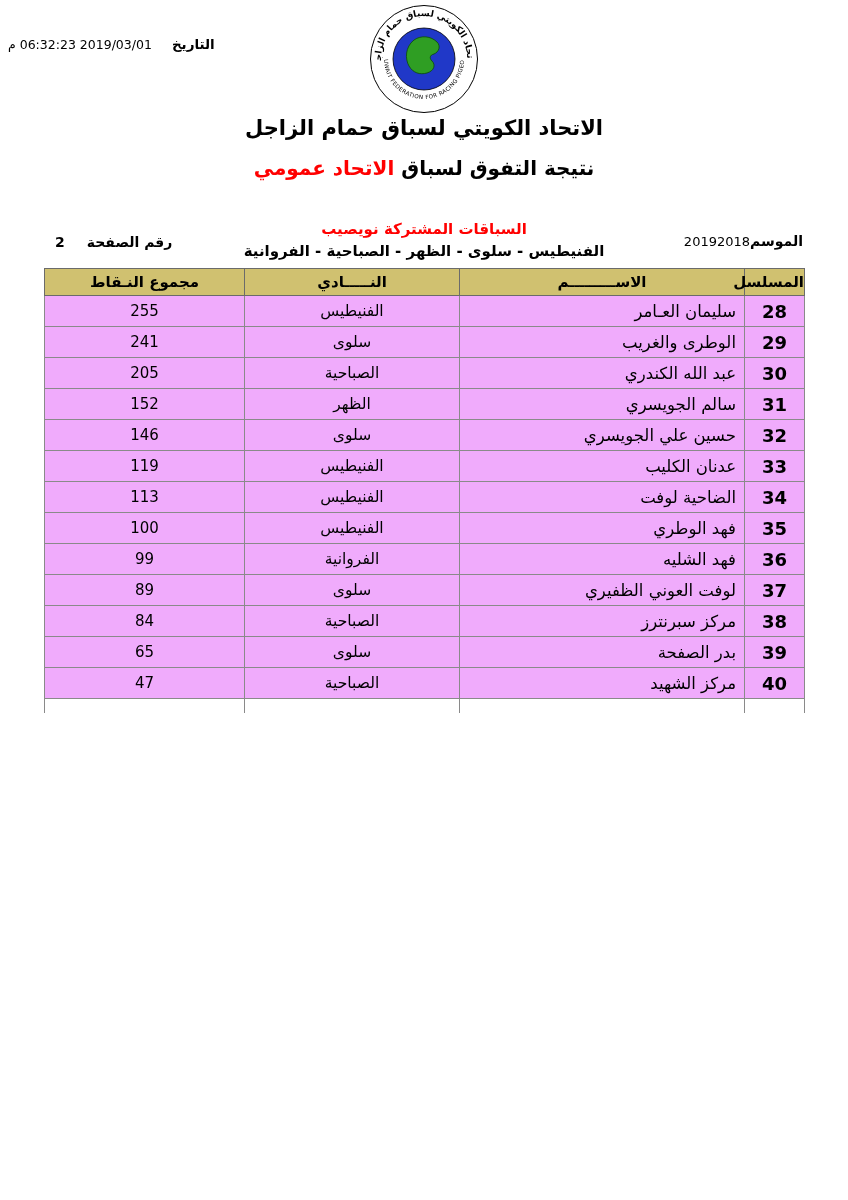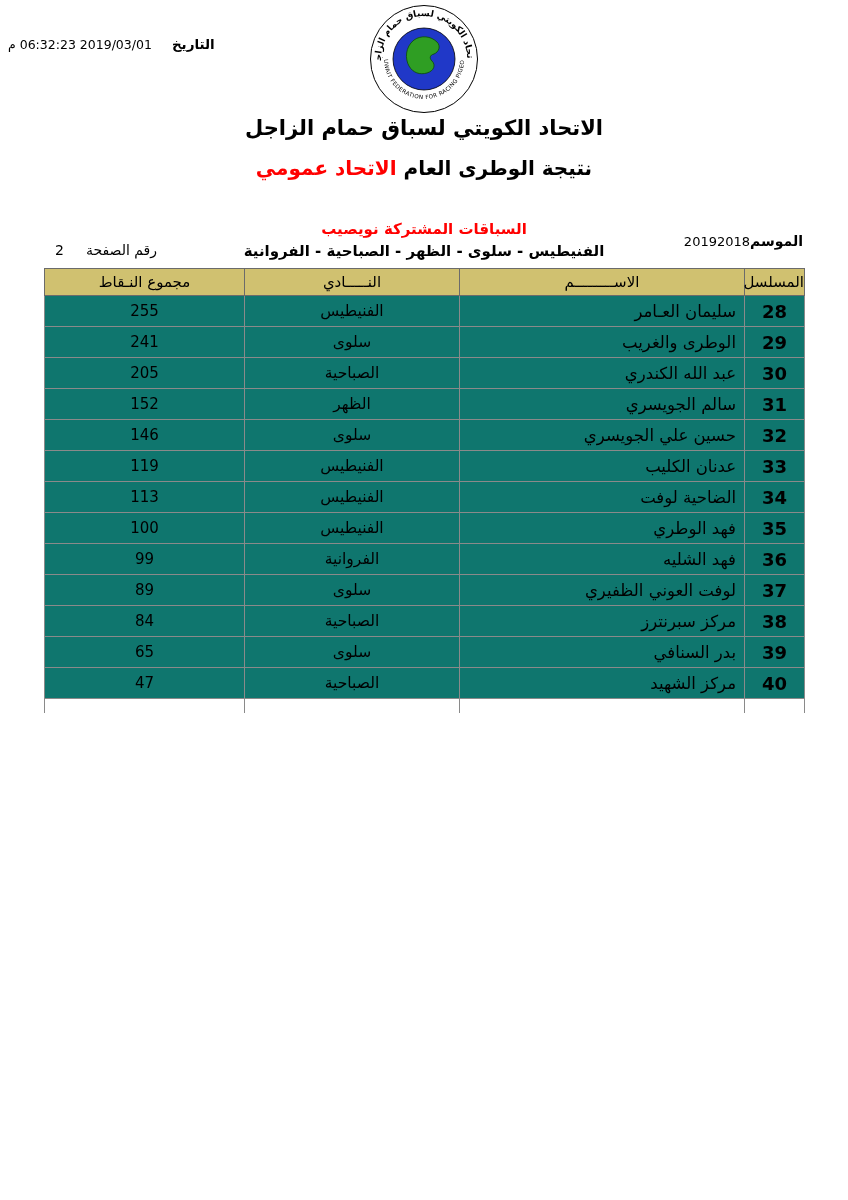--- a/index.html
+++ b/index.html
@@ -48,41 +48,41 @@
     position:absolute; top:0; width:100%;
     text-align:center; font-size:15px; font-weight:bold; direction:rtl;margin-top:18px;
   }
   .season-cluster {
     position:absolute; top:9px; right:45px;
     direction:rtl; font-size:14px; white-space:nowrap;
   }
   .season-cluster .lbl { font-weight:bold; }
   .season-cluster .val { font-size:13px; }
   .pagenum-cluster {
-    position:absolute; top:18px; left:55px;
-    direction:rtl; font-size:14px; font-weight:normal; white-space:nowrap;
+    position:absolute; top:10px; left:55px;
+    direction:rtl; font-size:14px; font-weight:bold; white-space:nowrap;
   }
   .pagenum-cluster .lbl { margin-left:22px; }
 
   
   .table-wrap { position:absolute; top:268px; left:44px; width:760px; }
   table.results-table {
     width:760px; border-collapse:collapse; table-layout:fixed;
     direction:rtl;
   }
   table.results-table th {
     background:var(--header-bg,#d0c170);
     border:1px solid #6b6b6b;
-    height:27px; font-size:15px; font-weight:normal;
+    height:27px; font-size:15px; font-weight:bold;
     text-align:center; vertical-align:middle;
   }
   table.results-table td {
     border:1px solid #8a8a8a;
     height:31px; vertical-align:middle;
-    background:#0f766e;
+    background:#f0abfc;
   }
   td.cell-serial { text-align:center; font-weight:bold; font-size:18px; }
   td.cell-name   { padding-right:8px; font-size:16.5px; }
   td.cell-club   { text-align:center; font-size:15.5px; }
   td.cell-points { text-align:center; font-size:15px; direction:ltr; }
   tr.stub-row td {
     height:14px; background:#fff;
     border-top:none; border-bottom:none;
     border-left:1px solid #8a8a8a; border-right:1px solid #8a8a8a;
   }
@@ -110,21 +110,21 @@
       <path class="logo-map" d="M 45,36 C 52,31 62,32 68,38 C 72,42 70,48 65,50 C 61,51 60,54 63,57 C 67,61 65,67 58,69 C 51,71 44,69 40,62 C 36,55 36,43 45,36 Z"></path>
       <text class="ring-text-en">
         <textPath href="#arcBottom" startOffset="50%" text-anchor="middle">KUWAIT FEDERATION FOR RACING PIGEON</textPath>
       </text>
     </svg>
   </div>
 
   <div class="title-federation">الاتحاد الكويتي لسباق حمام الزاجل</div>
 
   <div class="title-result">
-    <span>نتيجة الوطرى العام</span>
+    <span>نتيجة التفوق لسباق</span>
     <span class="red">الاتحاد عمومي</span>
   </div>
 
   <div class="subtitle-races">السباقات المشتركة نويصيب</div>
 
   <div class="meta-row">
     <div class="clubs-line">الفنيطيس - سلوى - الظهر - الصباحية - الفروانية</div>
     <div class="season-cluster">
       <span class="lbl">الموسم</span><span class="val">20192018</span>
     </div>
@@ -223,21 +223,21 @@
 
           <tr>
             <td class="cell-serial">38</td>
             <td class="cell-name">مركز سبرنترز</td>
             <td class="cell-club">الصباحية</td>
             <td class="cell-points">84</td>
           </tr>
 
           <tr>
             <td class="cell-serial">39</td>
-            <td class="cell-name">بدر السنافي</td>
+            <td class="cell-name">بدر الصفحة</td>
             <td class="cell-club">سلوى</td>
             <td class="cell-points">65</td>
           </tr>
 
           <tr>
             <td class="cell-serial">40</td>
             <td class="cell-name">مركز الشهيد</td>
             <td class="cell-club">الصباحية</td>
             <td class="cell-points">47</td>
           </tr>

